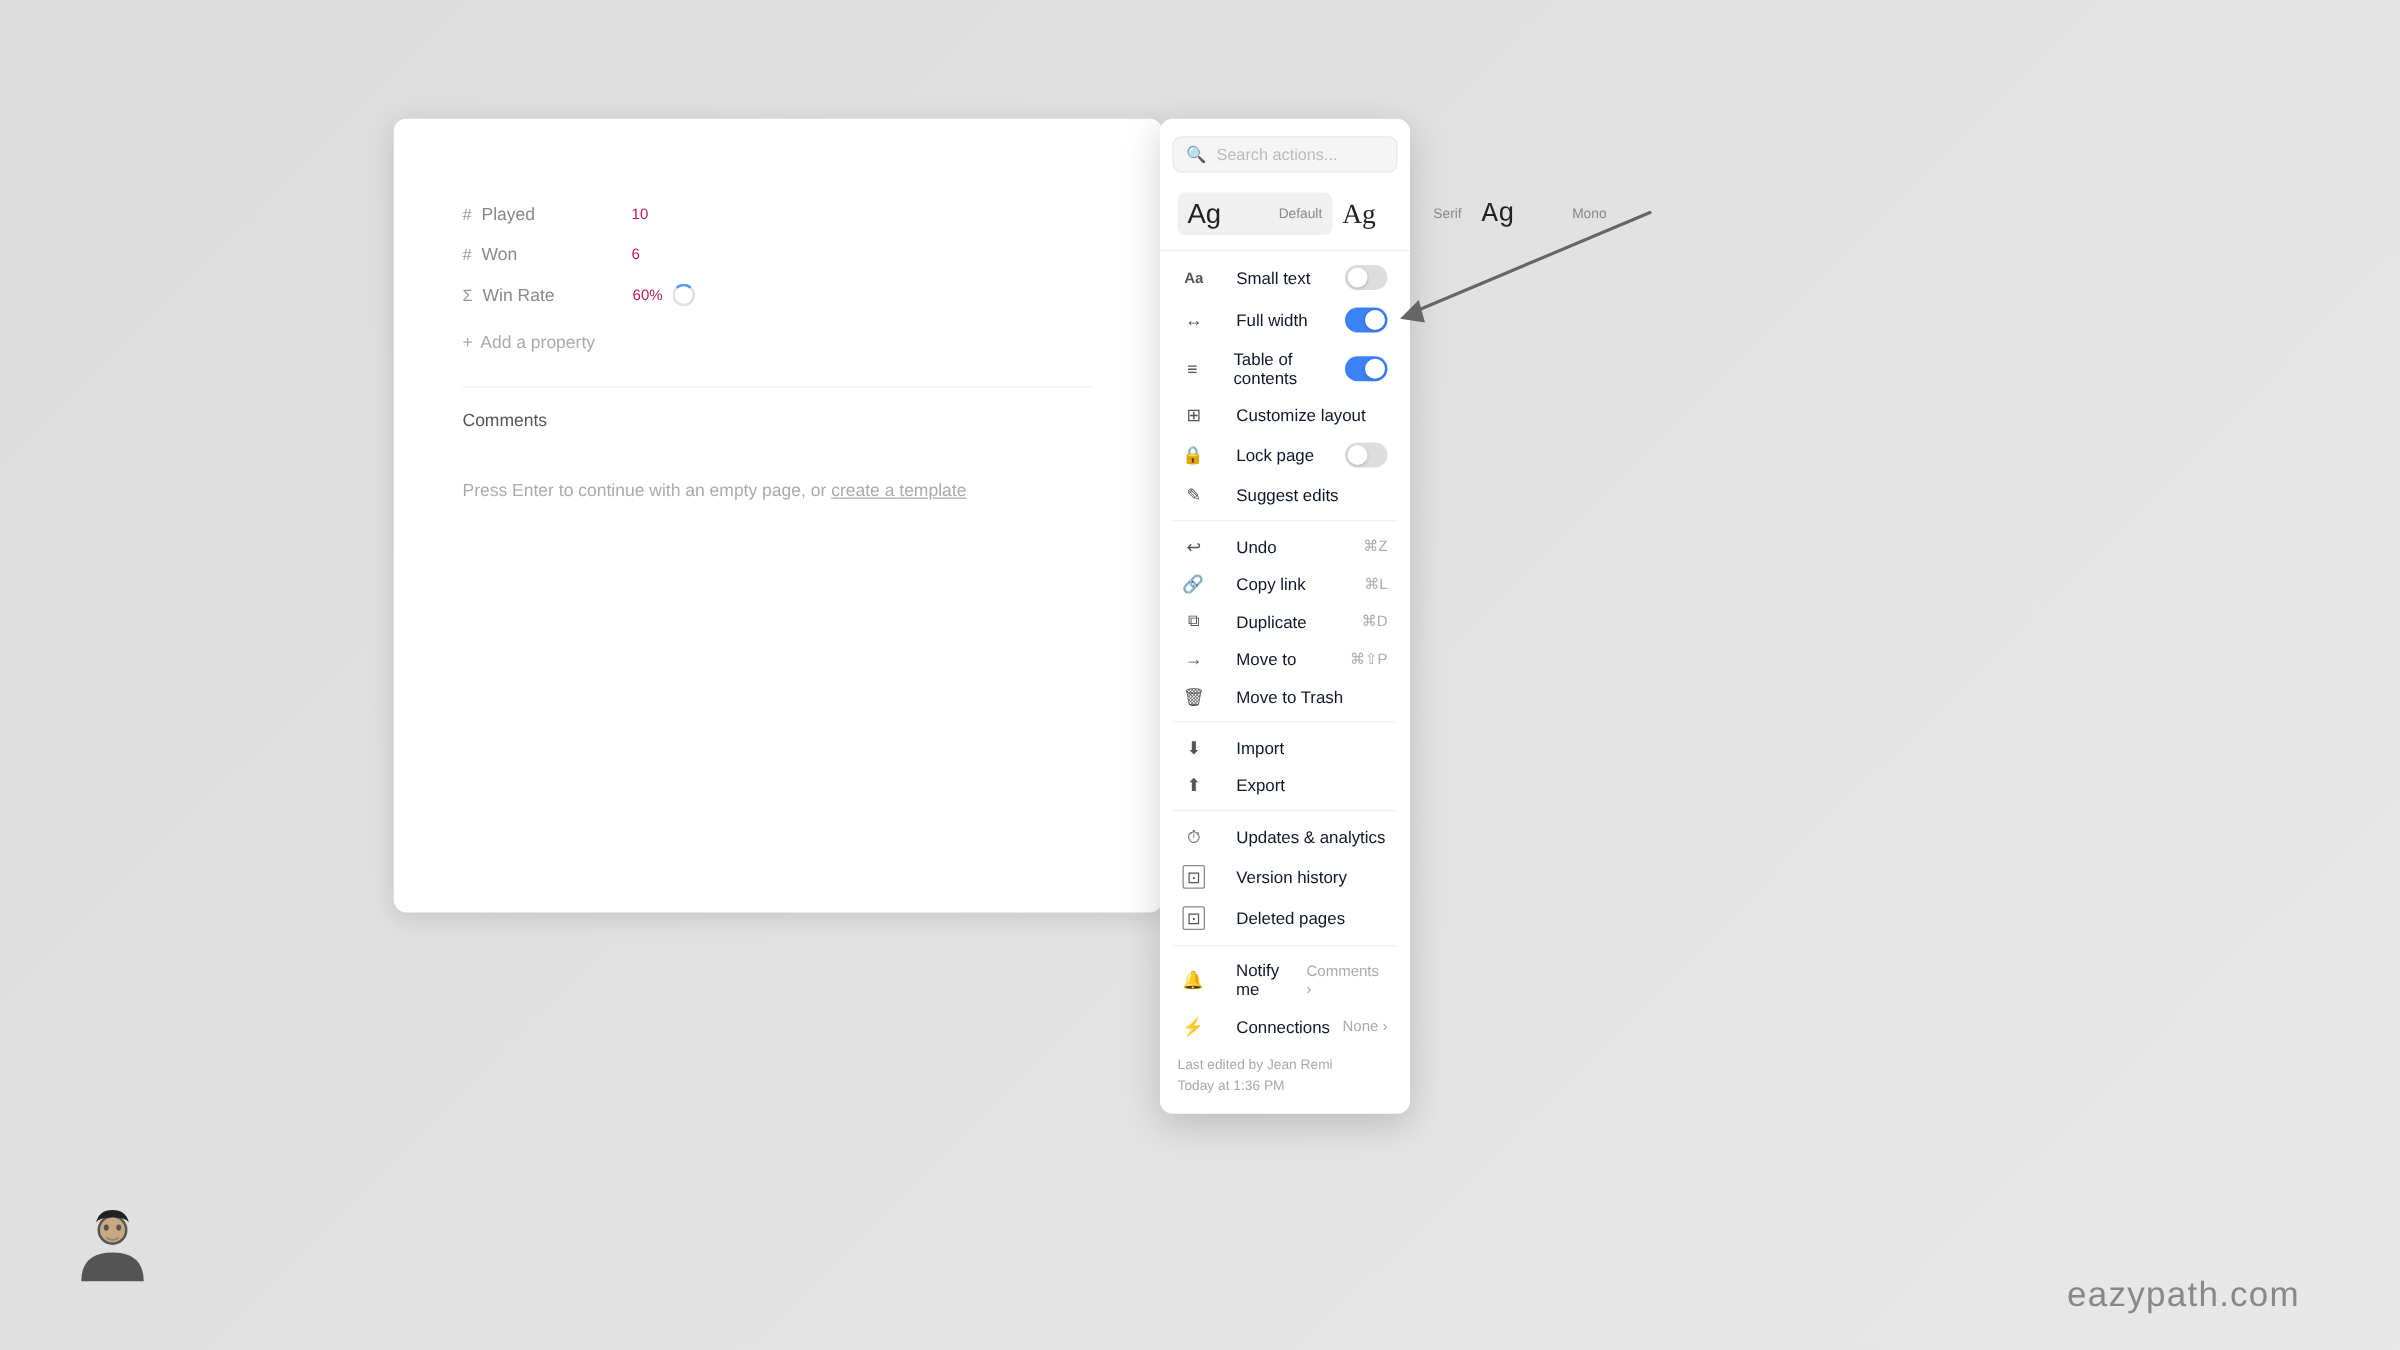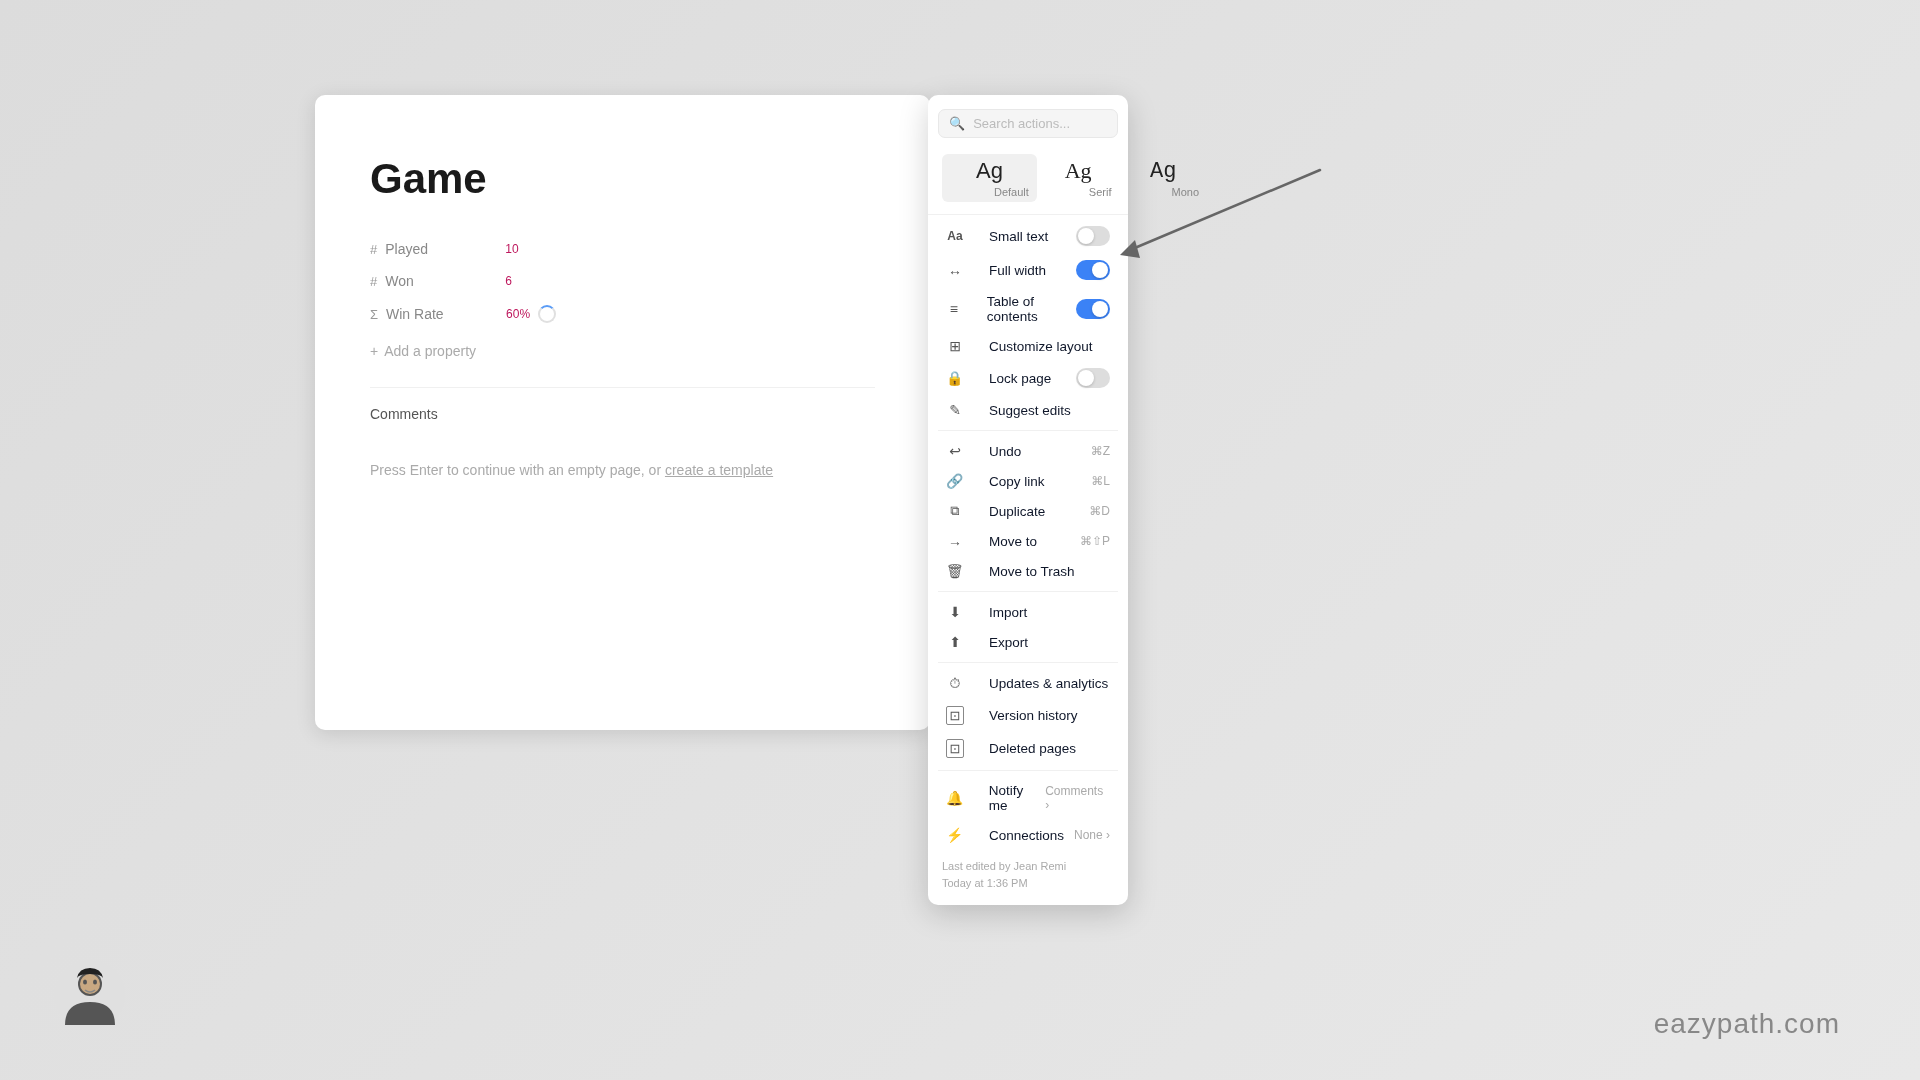--- a/index.html
+++ b/index.html
@@ -184,21 +184,21 @@
       display: flex;
       align-items: center;
       justify-content: space-around;
       padding: 6px 14px 12px 14px;
       border-bottom: 1px solid #f0f0f0;
       margin-bottom: 4px;
     }
 
     .font-option {
       display: flex;
-      flex-direction: column;
+      flex-direction: row;
       align-items: center;
       gap: 2px;
       cursor: pointer;
       padding: 4px 8px;
       border-radius: 6px;
     }
 
     .font-option.selected {
       background: #f0f0f0;
     }
@@ -322,35 +322,34 @@
     }
 
     .avatar-corner svg {
       width: 70px;
       height: 70px;
     }
 
     
     .watermark {
       position: absolute;
-      bottom: 40px;
+      bottom: 28px;
       right: 80px;
       font-size: 28px;
       color: #888;
       font-weight: 300;
       letter-spacing: 1px;
     }
   </style>
 </head>
 <body>
 
 <div class="screen-bg"></div>
 
 <div class="doc-card">
-  <div class="doc-title">Game</div>
 
   <div>
     <div class="property-row">
       <span class="property-icon">#</span>
       <span class="property-name">Played</span>
       <span class="property-value">10</span>
     </div>
     <div class="property-row">
       <span class="property-icon">#</span>
       <span class="property-name">Won</span>

